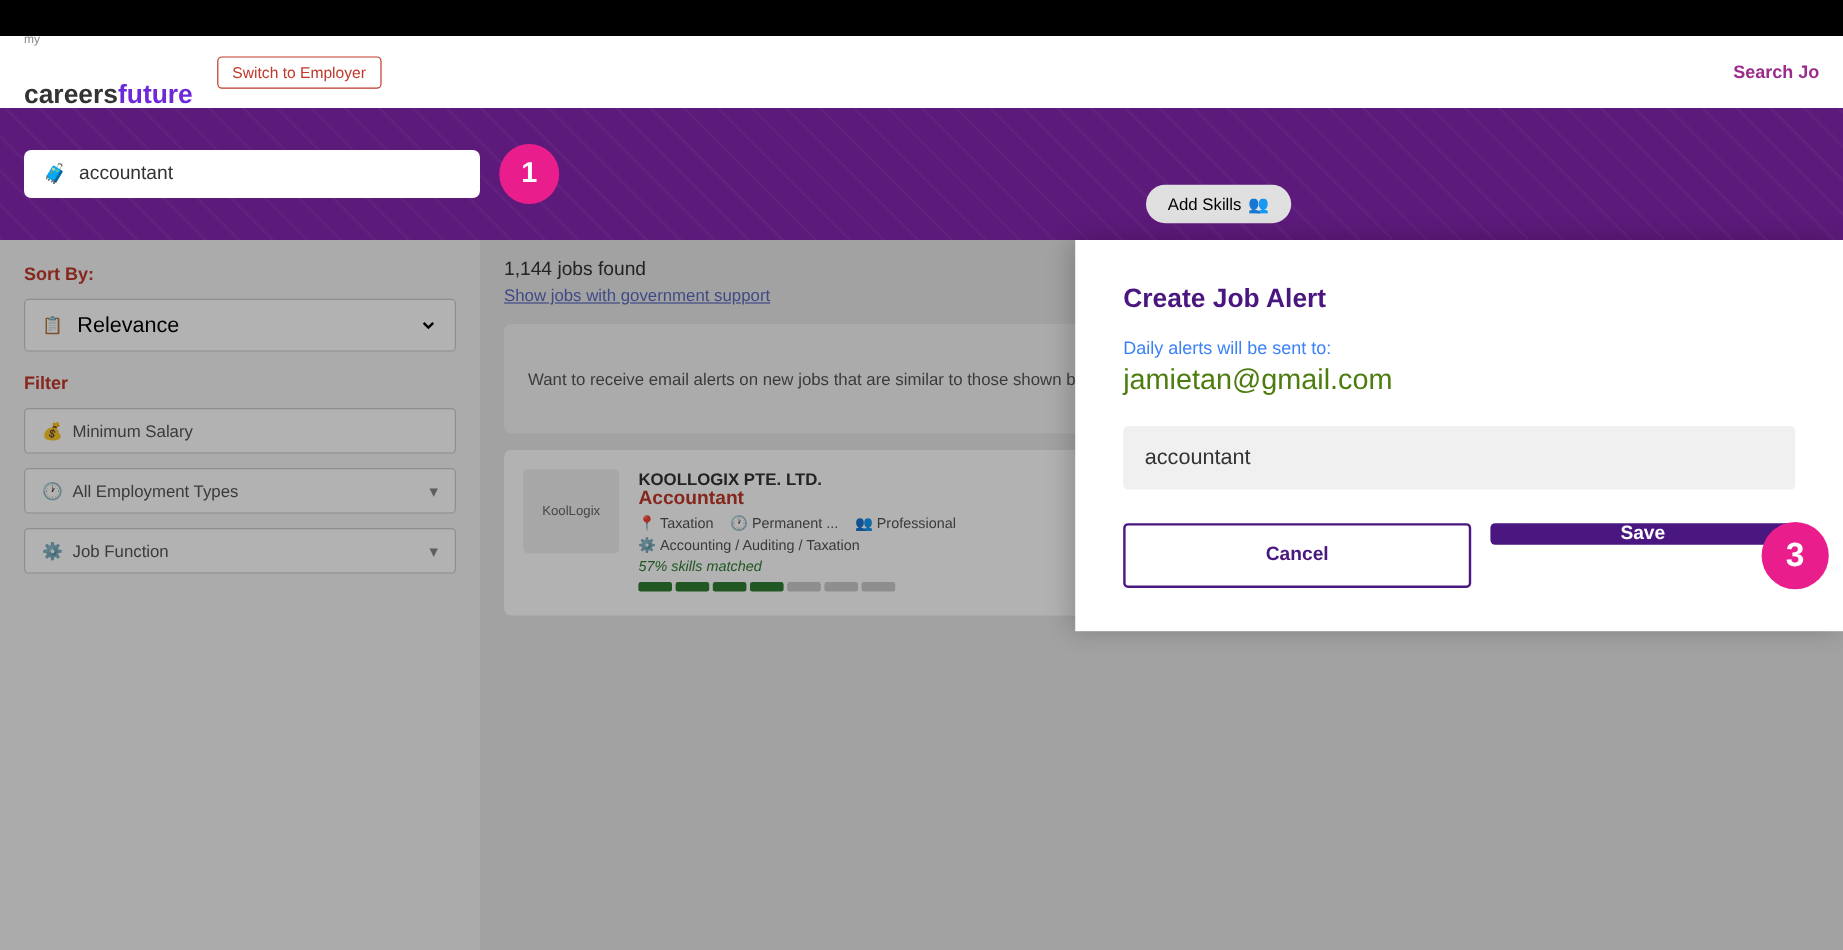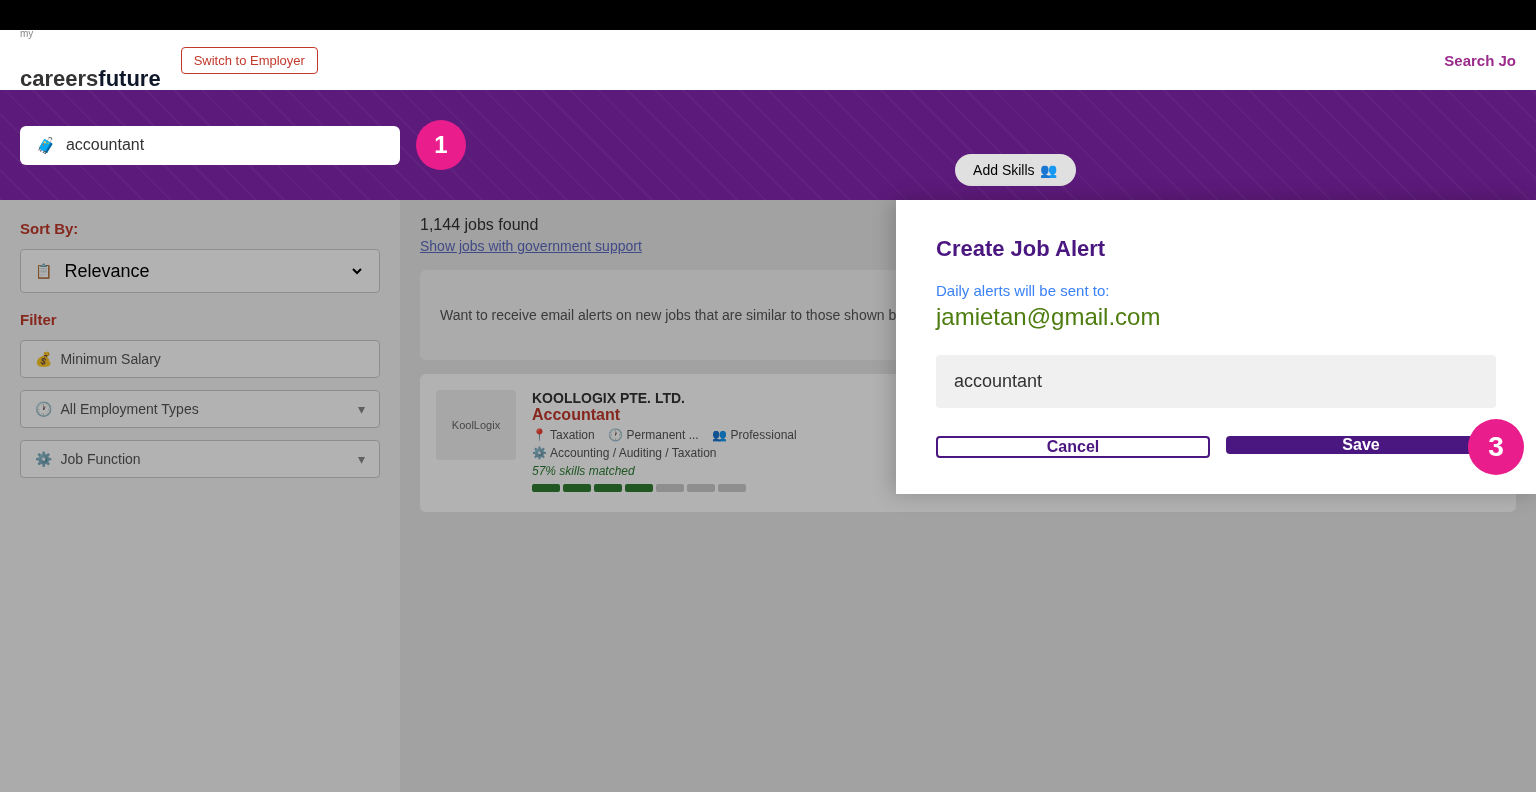--- a/index.html
+++ b/index.html
@@ -238,21 +238,21 @@
       margin-bottom: 28px;
     }
     .modal-buttons { display: flex; gap: 16px; }
     .cancel-btn {
       flex: 1;
       border: 2px solid #4a1680;
       background: white;
       color: #4a1680;
       font-size: 16px;
       font-weight: bold;
-      padding: 0;
+      padding: 16px;
       border-radius: 4px;
       cursor: pointer;
     }
     .save-btn-wrapper { position: relative; flex: 1; }
     .save-btn {
       width: 100%;
       background: #4a1680;
       color: white;
       border: none;
       font-size: 16px;
@@ -282,21 +282,21 @@
 </head>
 <body>
 
 <div class="black-bar"></div>
 
 <div class="header">
   <div style="display:flex;flex-direction:column;line-height:1.1;gap:28px;">
     <span style="font-size:10px;color:#888;">my</span>
     <div style="display:flex;">
       <span style="font-size:22px;font-weight:bold;color:#333;">careers</span>
-      <span style="font-size:22px;font-weight:bold;color:#0f172a;">future</span>
+      <span style="font-size:22px;font-weight:bold;color:#6d28d9;">future</span>
     </div>
   </div>
   <button class="switch-btn">Switch to Employer</button>
   <div class="header-right">Search Jo</div>
 </div>
 
 <div class="banner">
   <div class="search-box">
     <span style="color:#888;">🧳</span>
     <span class="search-text">accountant</span>

